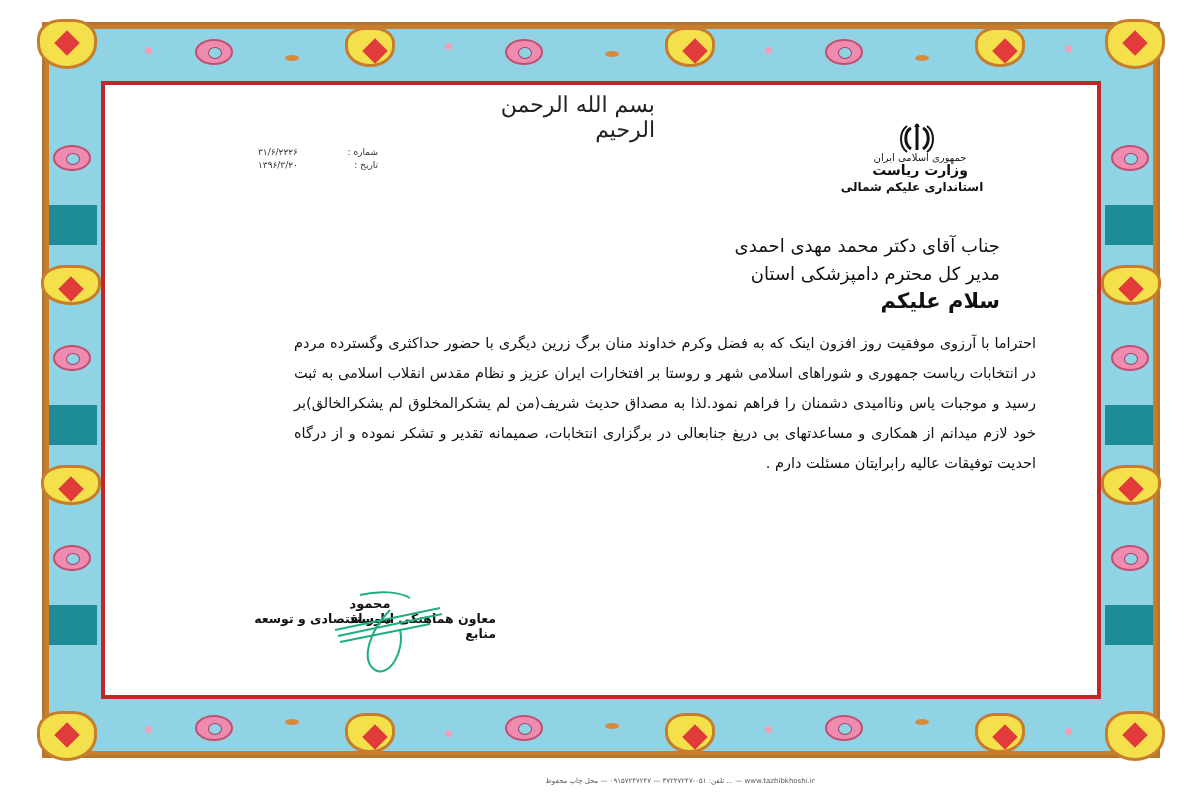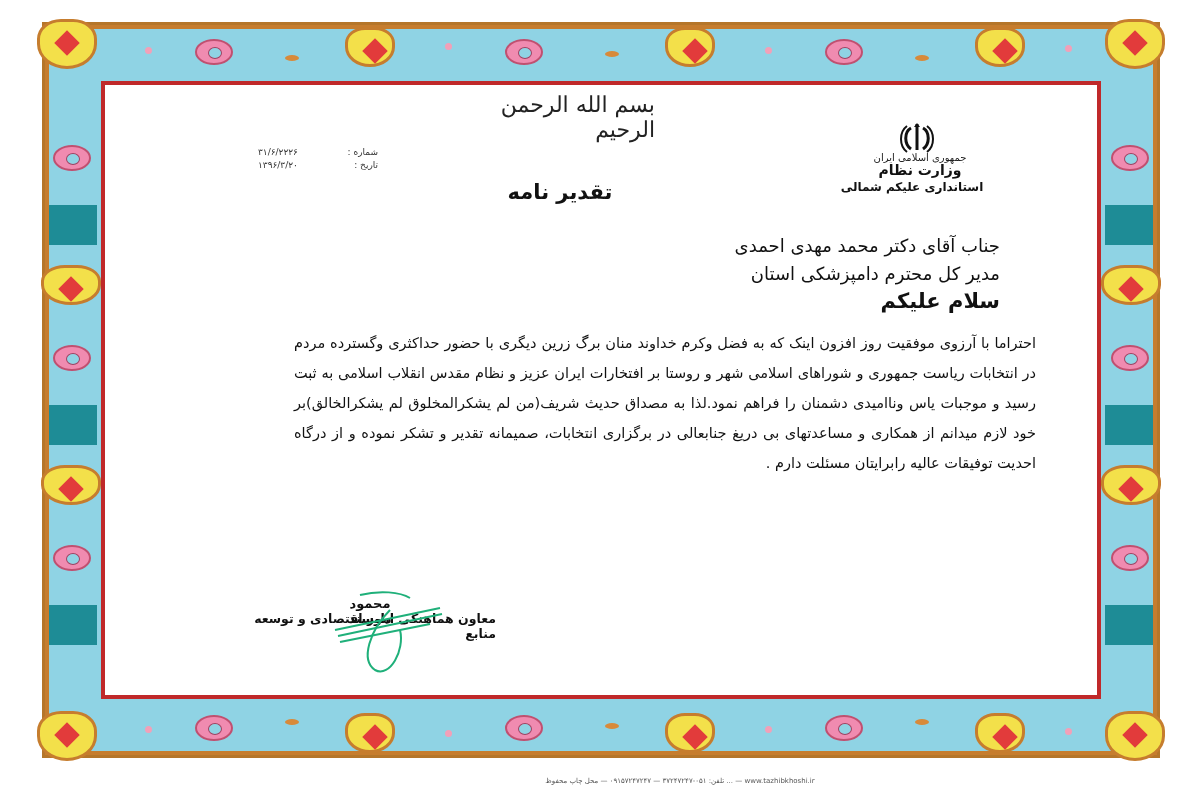--- a/index.html
+++ b/index.html
@@ -103,35 +103,34 @@
 
   <svg class="emblem" viewBox="0 0 34 32">
     <path d="M17 2 L17 28" stroke="#111" stroke-width="3"></path>
     <path d="M11 6 C4 10 4 22 11 27" fill="none" stroke="#111" stroke-width="3"></path>
     <path d="M23 6 C30 10 30 22 23 27" fill="none" stroke="#111" stroke-width="3"></path>
     <path d="M7 4 C-1 10 -1 24 7 30" fill="none" stroke="#111" stroke-width="2"></path>
     <path d="M27 4 C35 10 35 24 27 30" fill="none" stroke="#111" stroke-width="2"></path>
     <path d="M14 5 L17 1 L20 5" fill="#111"></path>
   </svg>
   <div class="org-line1">جمهوری اسلامی ایران</div>
-  <div class="org-line2">وزارت نظام</div>
+  <div class="org-line2">وزارت ریاست</div>
   <div class="org-line3">استانداری علیکم شمالی</div>
 
   <div class="meta">
     <div class="meta-row">
       <span>شماره :</span>
       <span>۳۱/۶/۲۲۲۶</span>
     </div>
     <div class="meta-row">
       <span>تاریخ :</span>
       <span>۱۳۹۶/۳/۲۰</span>
     </div>
   </div>
 
-  <div class="title">تقدیر نامه</div>
 
   <div class="recipient">
     <div>جناب آقای دکتر محمد مهدی احمدی</div>
     <div>مدیر کل محترم دامپزشکی استان</div>
   </div>
 
   <div class="greeting">سلام علیکم</div>
 
   <div class="body-text">احتراما با آرزوی موفقیت روز افزون اینک که به فضل وکرم خداوند منان برگ زرین دیگری با حضور حداکثری وگسترده مردم در انتخابات ریاست جمهوری و شوراهای اسلامی شهر و روستا بر افتخارات ایران عزیز و نظام مقدس انقلاب اسلامی به ثبت رسید و موجبات یاس وناامیدی دشمنان را فراهم نمود.لذا به مصداق حدیث شریف(من لم یشکرالمخلوق لم یشکرالخالق)بر خود لازم میدانم از همکاری و مساعدتهای بی دریغ جنابعالی در برگزاری انتخابات، صمیمانه تقدیر و تشکر نموده و از درگاه احدیت توفیقات عالیه رابرایتان مسئلت دارم .</div>
 

